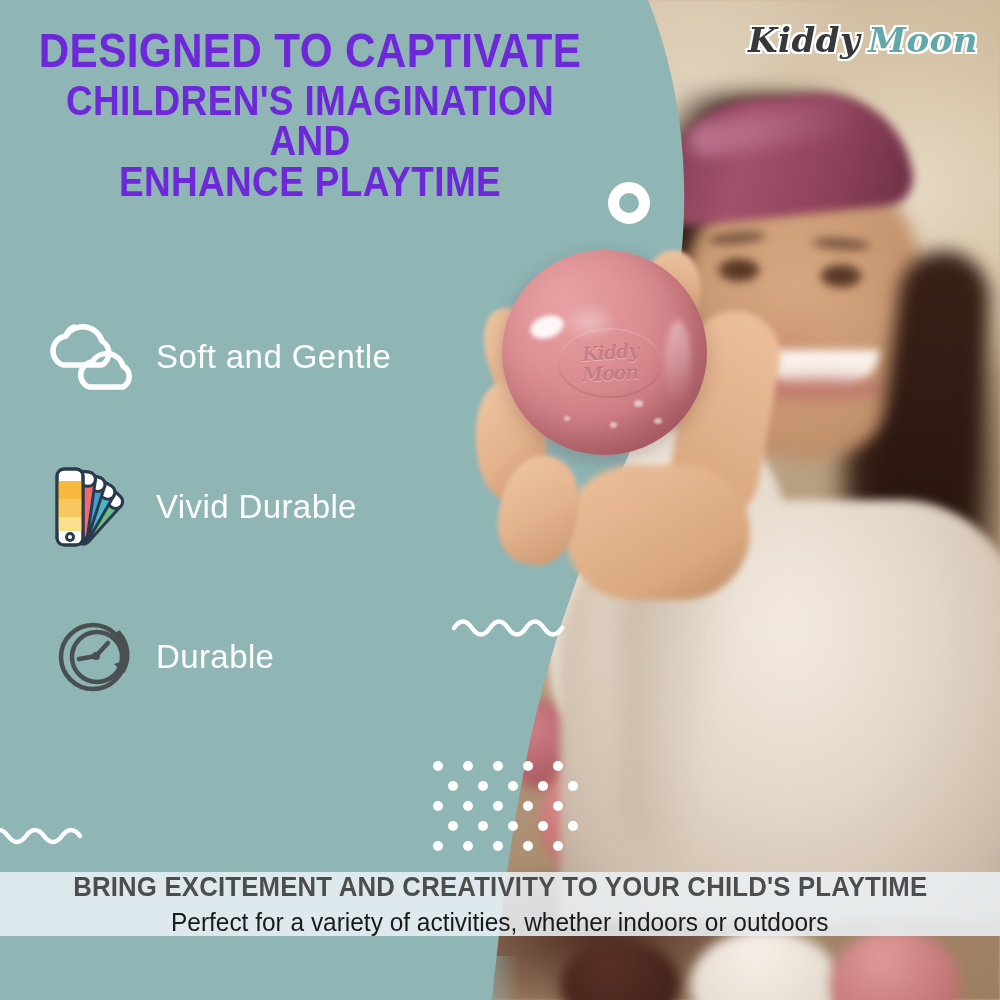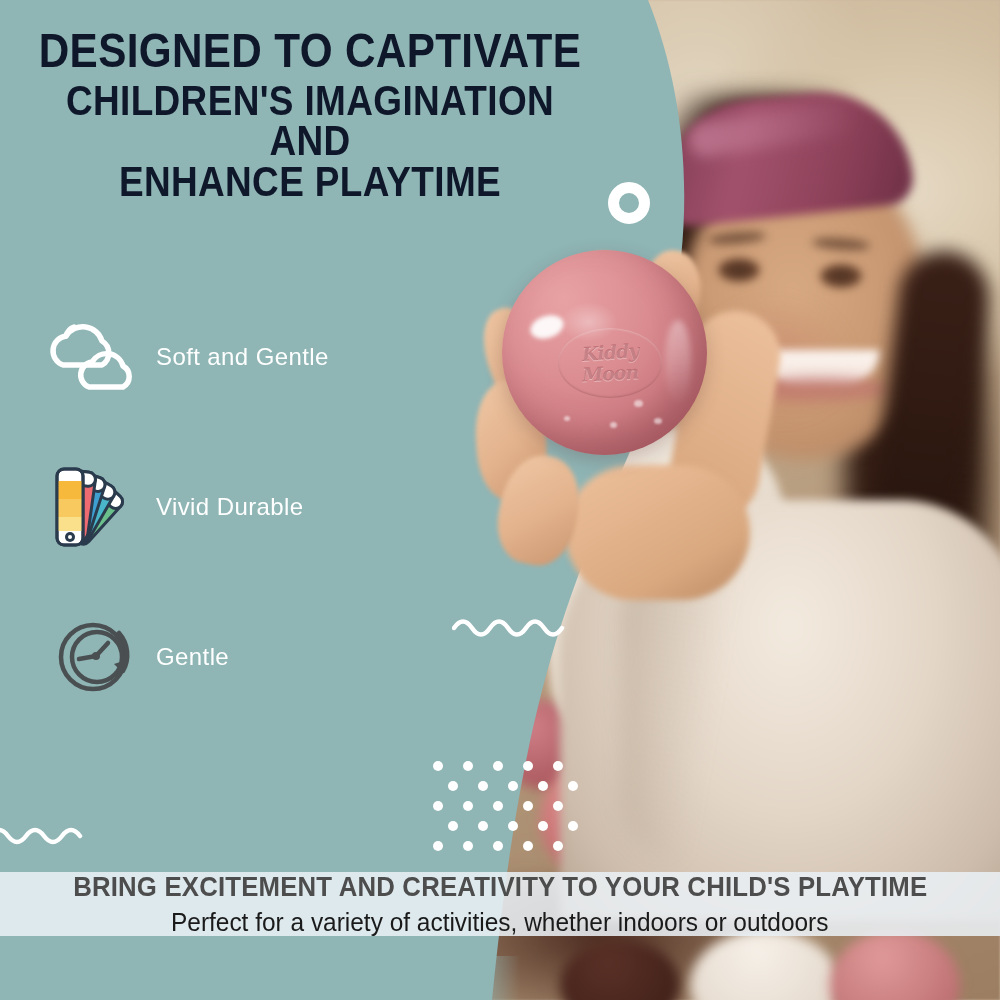--- a/index.html
+++ b/index.html
@@ -164,21 +164,21 @@
   .ball-speck{position:absolute;border-radius:50%;background:rgba(255,255,255,.55);filter:blur(1px);}
 
   
   .teal-panel{
     position:absolute;left:0;top:0;width:1000px;height:1000px;pointer-events:none;
   }
 
   
   .headline{
     position:absolute;left:0;top:28px;width:620px;text-align:center;
-    color:#0f172a;font-family:"Liberation Sans Narrow","Liberation Sans",sans-serif;
+    color:#6d28d9;font-family:"Liberation Sans Narrow","Liberation Sans",sans-serif;
     font-weight:bold;letter-spacing:.4px;line-height:.97;
     text-transform:uppercase;
   }
   .headline .l1{display:block;font-size:48px;transform:scaleX(.88);}
   .headline .l2{display:block;font-size:42px;transform:scaleX(.88);margin-top:6px;}
   .headline .l3{display:block;font-size:42px;transform:scaleX(.88);}
 
   
   .logo{
     position:absolute;right:22px;top:20px;
@@ -190,21 +190,21 @@
                 -2px -2px 0 #fff,2px -2px 0 #fff,-2px 2px 0 #fff,2px 2px 0 #fff;}
   .logo .moon{color:#63a8a8;margin-left:8px;
     text-shadow:-2px 0 0 #fff,2px 0 0 #fff,0 -2px 0 #fff,0 2px 0 #fff,
                 -2px -2px 0 #fff,2px -2px 0 #fff,-2px 2px 0 #fff,2px 2px 0 #fff;}
 
   
   .features{position:absolute;left:38px;top:282px;width:430px;}
   .feature{display:flex;align-items:center;height:150px;}
   .feature-icon{width:118px;flex:0 0 118px;display:flex;align-items:center;justify-content:center;}
   .feature-label{
-    color:#ffffff;font-size:24px;font-weight:400;letter-spacing:.4px;
+    color:#ffffff;font-size:33px;font-weight:400;letter-spacing:.4px;
     font-family:"Liberation Sans",sans-serif;
   }
 
   
   .ring{
     position:absolute;left:608px;top:182px;width:42px;height:42px;border-radius:50%;
     border:11px solid #ffffff;box-sizing:border-box;
   }
   .wave-mid{position:absolute;left:452px;top:612px;}
   .wave-bl{position:absolute;left:-12px;top:822px;}
@@ -290,20 +290,23 @@
     <div class="ball-speck" style="left:108px;top:172px;width:7px;height:6px;"></div>
     <div class="ball-speck" style="left:62px;top:166px;width:6px;height:5px;"></div>
   </div>
 
   <div class="headline">
     <span class="l1">DESIGNED TO CAPTIVATE</span>
     <span class="l2">CHILDREN'S IMAGINATION AND</span>
     <span class="l3">ENHANCE PLAYTIME</span>
   </div>
 
+  <div class="logo">
+    <span class="kiddy">Kiddy</span><span class="moon">Moon</span>
+  </div>
 
   <div class="ring"></div>
 
   <div class="features">
 
     <div class="feature">
       <div class="feature-icon">
         <svg width="112" height="84" viewBox="0 0 112 84">
           <path d="M22,50 a15,15 0 0 1 3,-29 a20,20 0 0 1 36,5 a14,14 0 0 1 0,24 Z" fill="none" stroke="#ffffff" stroke-width="5.5" stroke-linecap="round" stroke-linejoin="round"></path>
           <path d="M48,72 a13,13 0 0 1 3,-25 a17,17 0 0 1 31,4 a12,12 0 0 1 0,21 Z" fill="none" stroke="#ffffff" stroke-width="5.5" stroke-linecap="round" stroke-linejoin="round"></path>
@@ -356,21 +359,21 @@
             <circle cx="44" cy="46" r="32"></circle>
             <circle cx="48" cy="46" r="25"></circle>
             <path d="M59,32 L47,45"></path>
             <path d="M47,45 L30,48"></path>
             <circle cx="47" cy="45" r="4" fill="#4a4f52" stroke="none"></circle>
             <path d="M70,22 a33,33 0 0 1 4,38"></path>
             <path d="M77,49 L73,61 L65,53" fill="#4a4f52" stroke="none"></path>
           </g>
         </svg>
       </div>
-      <div class="feature-label">Gentle</div>
+      <div class="feature-label">Durable</div>
     </div>
 
   </div>
 
   <svg class="wave-mid" width="132" height="30" viewBox="0 0 132 30">
     <path d="M2,16 q9,-13 18,0 t18,0 t18,0 t18,0 t18,0 t18,0" fill="none" stroke="#ffffff" stroke-width="4.5" stroke-linecap="round"></path>
   </svg>
 
   <svg class="wave-bl" width="112" height="28" viewBox="0 0 112 28">
     <path d="M2,14 q9,-12 18,0 t18,0 t18,0 t18,0 t18,0" fill="none" stroke="#ffffff" stroke-width="4.5" stroke-linecap="round"></path>

